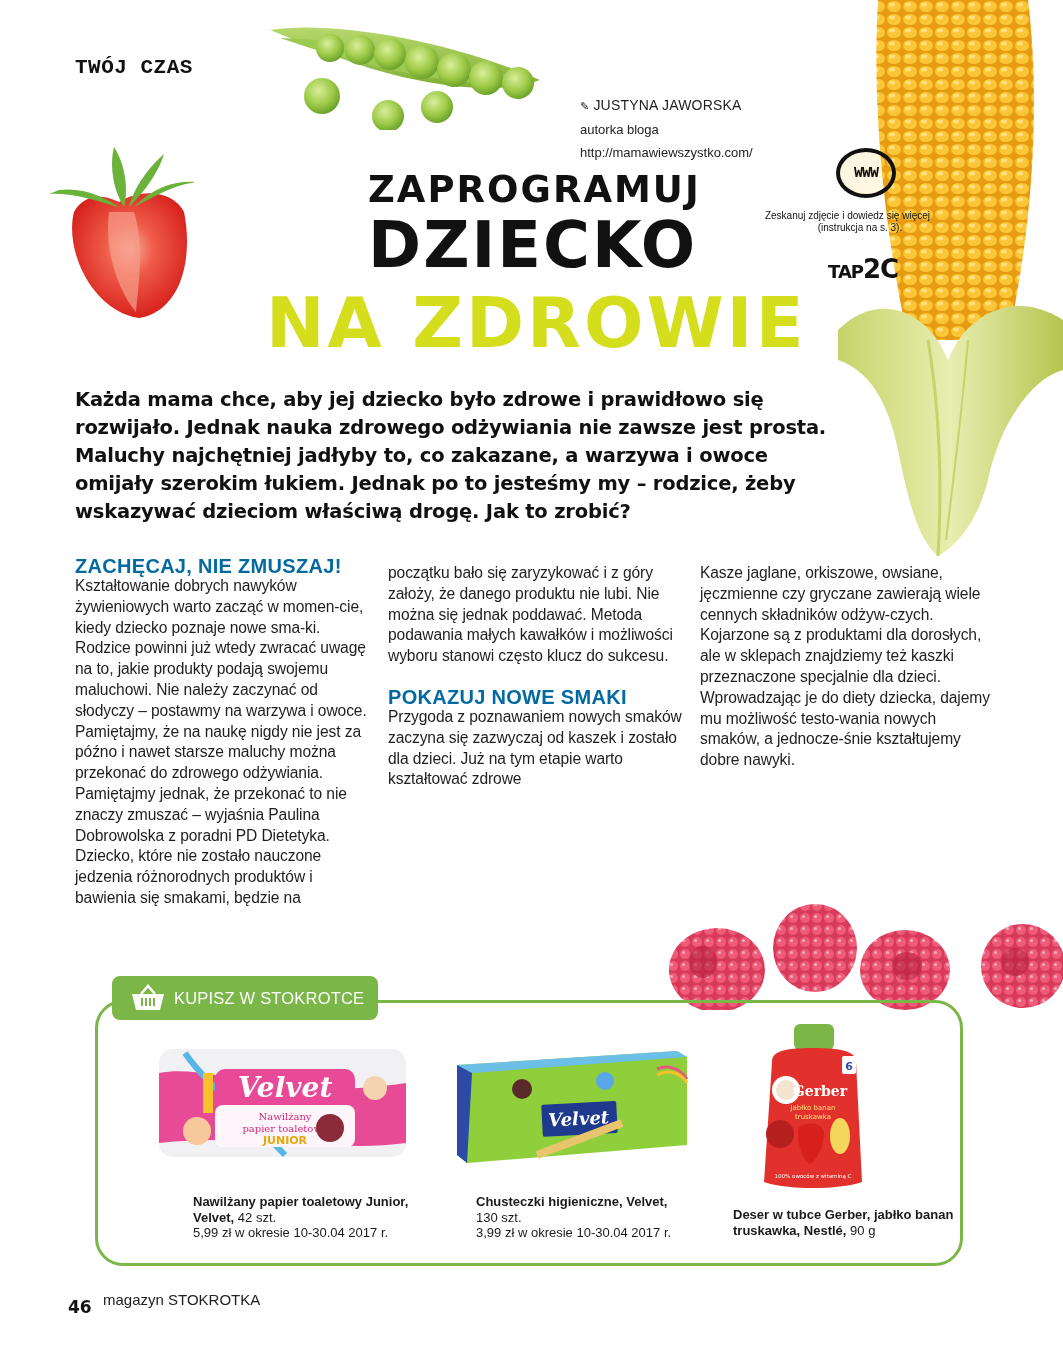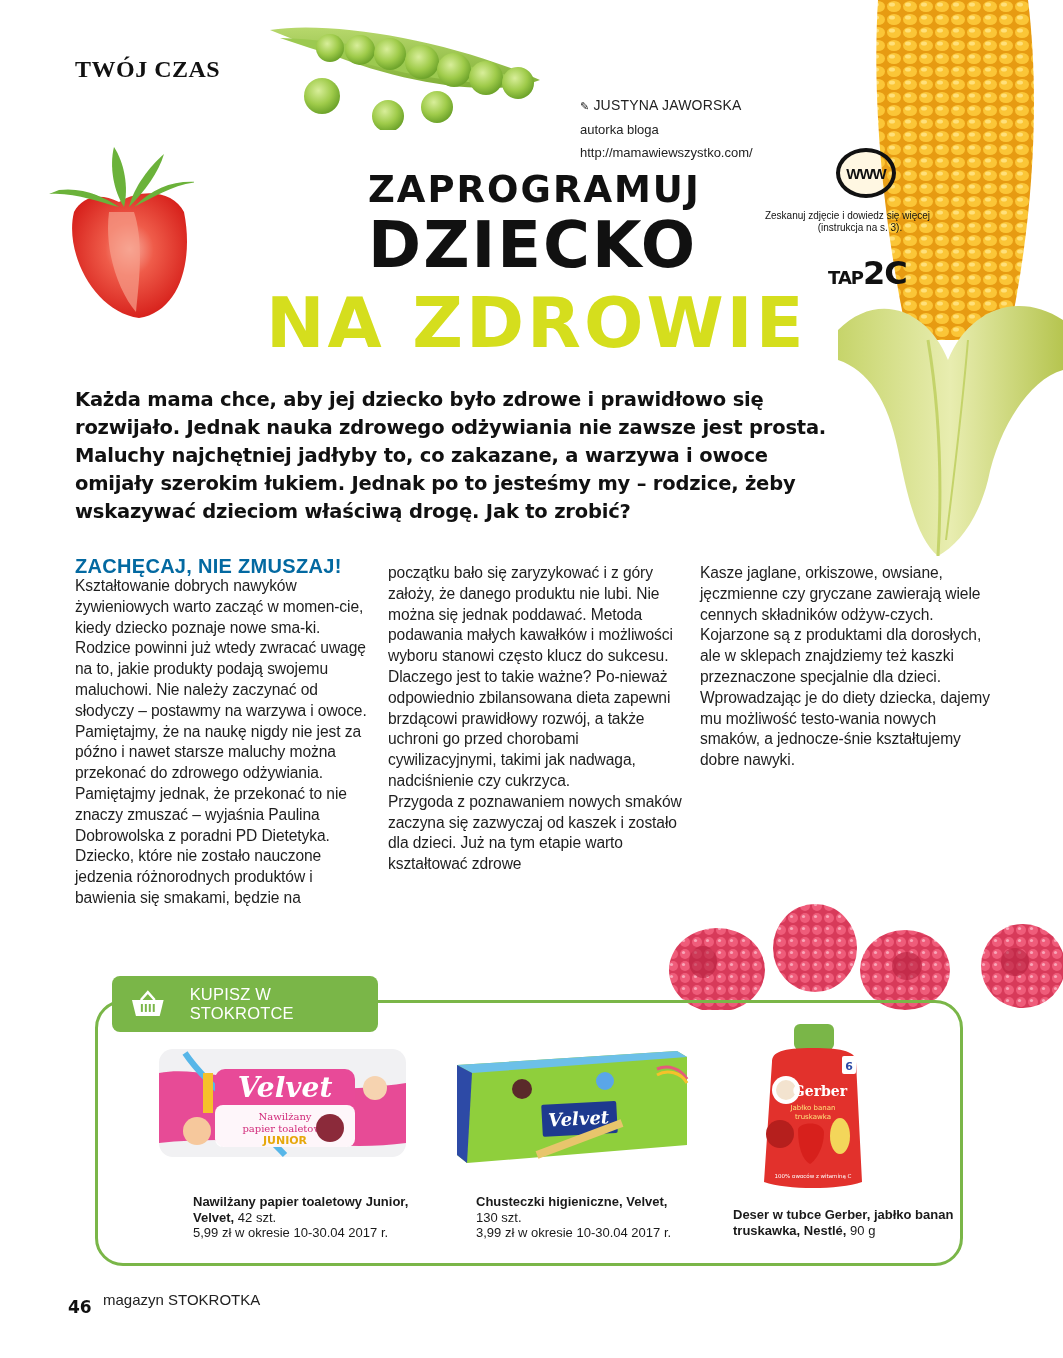--- a/index.html
+++ b/index.html
@@ -2,57 +2,57 @@
 <html><head>
 <meta charset="utf-8">
 <style>
   * { box-sizing: border-box; margin: 0; padding: 0; }
   html, body { width: 1063px; height: 1358px; background: #ffffff; overflow: hidden; }
   body { position: relative; font-family: "Liberation Sans", "DejaVu Sans", sans-serif; color: #1a1a1a; }
 
   .abs { position: absolute; }
 
   
-  .section-label { left: 75px; top: 56px; font-family: Liberation Serif, serif; font-weight: bold; font-size: 24px; letter-spacing: 0.5px; color: #111; }
+  .section-label { left: 75px; top: 56px; font-family: Liberation Mono, monospace; font-weight: bold; font-size: 21px; letter-spacing: 0.5px; color: #111; }
 
   
   .author { left: 580px; top: 94px; font-size: 13px; line-height: 23px; color: #222; }
   .author .name { font-size: 14px; letter-spacing: 0.2px; }
   .author .pen { font-size: 11px; margin-right: 4px; }
 
   
   .title-1 { left: 368px; top: 168px; font-family: "DejaVu Sans", sans-serif; font-weight: bold; font-size: 37px; letter-spacing: 2px; color: #111; }
   .title-2 { left: 368px; top: 208px; font-family: "DejaVu Sans", sans-serif; font-weight: bold; font-size: 64px; letter-spacing: 2px; color: #111; line-height: 74px; }
   .title-3 { left: 266px; top: 282px; font-family: "DejaVu Sans", sans-serif; font-weight: bold; font-size: 70px; letter-spacing: 3px; color: #d5de1d; line-height: 82px; }
 
   
   .corn { left: 838px; top: 0px; width: 225px; height: 560px; }
 
   
-  .www-badge { left: 836px; top: 148px; width: 60px; height: 50px; border: 4px solid #111; border-radius: 50%; display: flex; align-items: center; justify-content: center; font-family: Liberation Sans, sans-serif; font-weight: bold; font-size: 15px; color: #111; letter-spacing: -1px; background: rgba(255,200,60,0.15); }
+  .www-badge { left: 836px; top: 148px; width: 60px; height: 50px; border: 4px solid #111; border-radius: 50%; display: flex; align-items: center; justify-content: center; font-family: Liberation Mono, monospace; font-weight: bold; font-size: 15px; color: #111; letter-spacing: -1px; background: rgba(255,200,60,0.15); }
   .scan-note { left: 760px; top: 210px; width: 170px; text-align: right; font-size: 10px; line-height: 12px; color: #111; }
   .scan-note .l2 { display: block; text-align: center; padding-left: 30px; }
   .tap2c { left: 828px; top: 254px; font-family: "DejaVu Sans", sans-serif; font-weight: bold; font-size: 18px; color: #111; letter-spacing: -1px; }
-  .tap2c .big { font-size: 32px; }
+  .tap2c .big { font-size: 26px; }
 
   
   .lead { left: 75px; top: 386px; width: 760px; font-family: "DejaVu Sans", sans-serif; font-weight: bold; font-size: 19.5px; line-height: 28px; color: #111; letter-spacing: -0.2px; }
 
   
   .col { top: 556px; width: 300px; font-size: 15.6px; line-height: 20.8px; color: #1e1e1e; letter-spacing: -0.1px; }
   .col p { margin: 0; }
   .col h3 { font-family: Liberation Sans, sans-serif; font-size: 20px; font-weight: bold; color: #0369a1; letter-spacing: 0.3px; line-height: 20px; }
   .col-1 { left: 75px; top: 556px; }
   .col-2 { left: 388px; top: 563px; }
   .col-3 { left: 700px; top: 563px; }
   .col-2 h3 { margin-top: 20px; }
 
   
   .shop-box { left: 95px; top: 1000px; width: 868px; height: 266px; border: 3px solid #7ab648; border-radius: 28px; }
-  .shop-tab { left: 112px; top: 976px; width: 266px; height: 56px; background: #7ab648; border-radius: 8px 8px 8px 8px; display: flex; align-items: center; padding-left: 18px; gap: 24px; color: #fff; }
+  .shop-tab { left: 112px; top: 976px; width: 266px; height: 44px; background: #7ab648; border-radius: 8px 8px 8px 8px; display: flex; align-items: center; padding-left: 18px; gap: 8px; color: #fff; }
   .shop-tab .label { font-size: 16.5px; letter-spacing: 0.2px; }
   .basket { width: 36px; height: 28px; position: relative; }
 
   .product-img { position: absolute; }
   .product-caption { font-size: 13px; line-height: 15.5px; color: #1a1a1a; }
   .product-caption b { font-weight: bold; }
 
   
   .folio { left: 68px; top: 1289px; font-family: "DejaVu Sans", sans-serif; font-weight: bold; font-size: 17px; color: #111; margin-top: 8px; }
   .mag { left: 103px; top: 1291px; font-size: 15px; color: #222; }
@@ -161,21 +161,21 @@
 <div class="abs lead">Każda mama chce, aby jej dziecko było zdrowe i prawidłowo się rozwijało. Jednak nauka zdrowego odżywiania nie zawsze jest prosta. Maluchy najchętniej jadłyby to, co zakazane, a warzywa i owoce omijały szerokim łukiem. Jednak po to jesteśmy my – rodzice, żeby wskazywać dzieciom właściwą drogę. Jak to zrobić?</div>
 
 <div class="abs col col-1">
   <h3>ZACHĘCAJ, NIE ZMUSZAJ!</h3>
   <p>Kształtowanie dobrych nawyków żywieniowych warto zacząć w momen-cie, kiedy dziecko poznaje nowe sma-ki. Rodzice powinni już wtedy zwracać uwagę na to, jakie produkty podają swojemu maluchowi. Nie należy zaczynać od słodyczy – postawmy na warzywa i owoce. Pamiętajmy, że na naukę nigdy nie jest za późno i nawet starsze maluchy można przekonać do zdrowego odżywiania.</p>
   <p>Pamiętajmy jednak, że przekonać to nie znaczy zmuszać – wyjaśnia Paulina Dobrowolska z poradni PD Dietetyka. Dziecko, które nie zostało nauczone jedzenia różnorodnych produktów i bawienia się smakami, będzie na</p>
 </div>
 
 <div class="abs col col-2">
   <p>początku bało się zaryzykować i z góry założy, że danego produktu nie lubi. Nie można się jednak poddawać. Metoda podawania małych kawałków i możliwości wyboru stanowi często klucz do sukcesu.</p>
-  <p>Dlaczego jest to takie ważne? Po-nieważ odpowiednio zbilansowana dieta zapewni brzdącowi prawidłowy rozwój, a także uchroni go przed chorobami cywilizacyjnymi, takimi jak nadwaga, nadciśnienie czy cukrzyca.</p>
+  <h3>POKAZUJ NOWE SMAKI</h3>
   <p>Przygoda z poznawaniem nowych smaków zaczyna się zazwyczaj od kaszek i zostało dla dzieci. Już na tym etapie warto kształtować zdrowe</p>
 </div>
 
 <div class="abs col col-3">
   <p>Kasze jaglane, orkiszowe, owsiane, jęczmienne czy gryczane zawierają wiele cennych składników odżyw-czych. Kojarzone są z produktami dla dorosłych, ale w sklepach znajdziemy też kaszki przeznaczone specjalnie dla dzieci. Wprowadzając je do diety dziecka, dajemy mu możliwość testo-wania nowych smaków, a jednocze-śnie kształtujemy dobre nawyki.</p>
 </div>
 
 <div class="abs shop-box"></div>
 <div class="abs shop-tab">
   <svg class="basket" viewBox="0 0 36 28">

